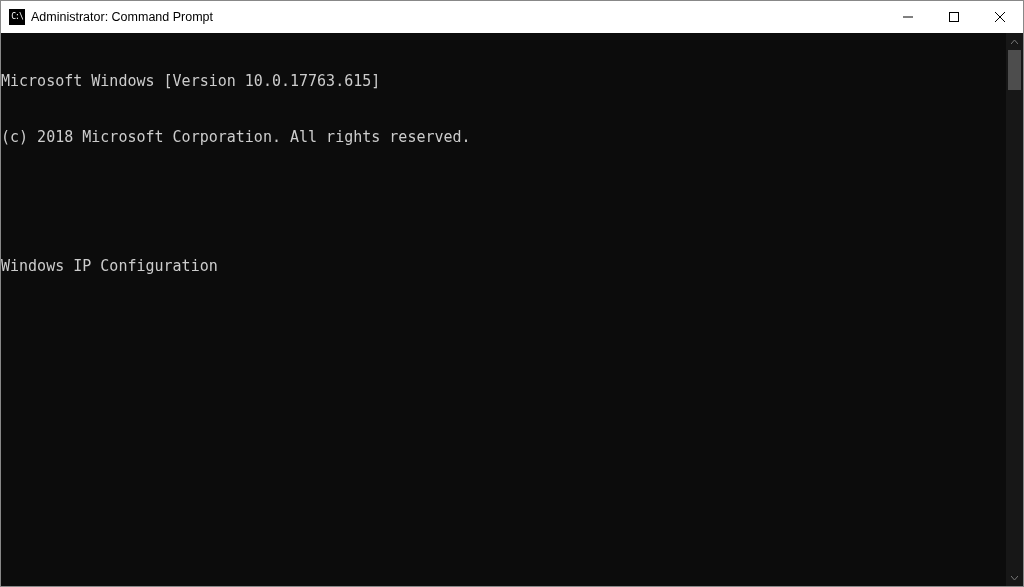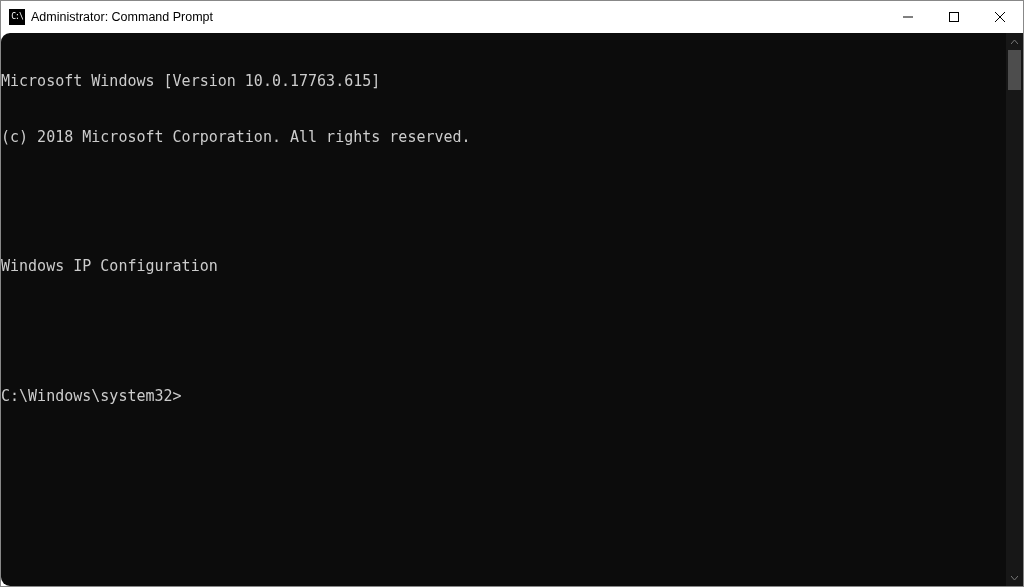--- a/index.html
+++ b/index.html
@@ -63,21 +63,20 @@
     font-size: 10px;
     color: #000;
   }
   .win-btn svg { display:block; }
   .client-area {
     flex: 1;
     display: flex;
     background: #0c0c0c;
     position: relative;
     min-height: 0;
-    border-radius: 9px;
   }
   .terminal {
     flex: 1;
     padding: 2px 0 0 0;
     font-family: Consolas, "Lucida Console", monospace;
     font-size: 15px;
     line-height: 18.5px;
     color: #cccccc;
     white-space: pre;
     overflow: hidden;
@@ -141,21 +140,20 @@
 
   <div class="client-area">
     <div class="terminal">
       <span class="line">Microsoft Windows [Version 10.0.17763.615]</span>
       <span class="line">(c) 2018 Microsoft Corporation. All rights reserved.</span>
       <span class="line"></span>
       <span class="line"></span>
       <span class="line">Windows IP Configuration</span>
       <span class="line"></span>
       <span class="line"></span>
-      <span class="line">C:\Windows\system32&gt;</span>
     </div>
     <div class="scrollbar">
       <div class="scroll-arrow">
         <svg width="7" height="4" viewBox="0 0 7 4">
             <polyline points="0,4 3.5,0 7,4" fill="none" stroke="#777" stroke-width="1"></polyline>
           </svg>
       </div>
       <div class="scroll-track">
         <div class="scroll-thumb"></div>
       </div>

